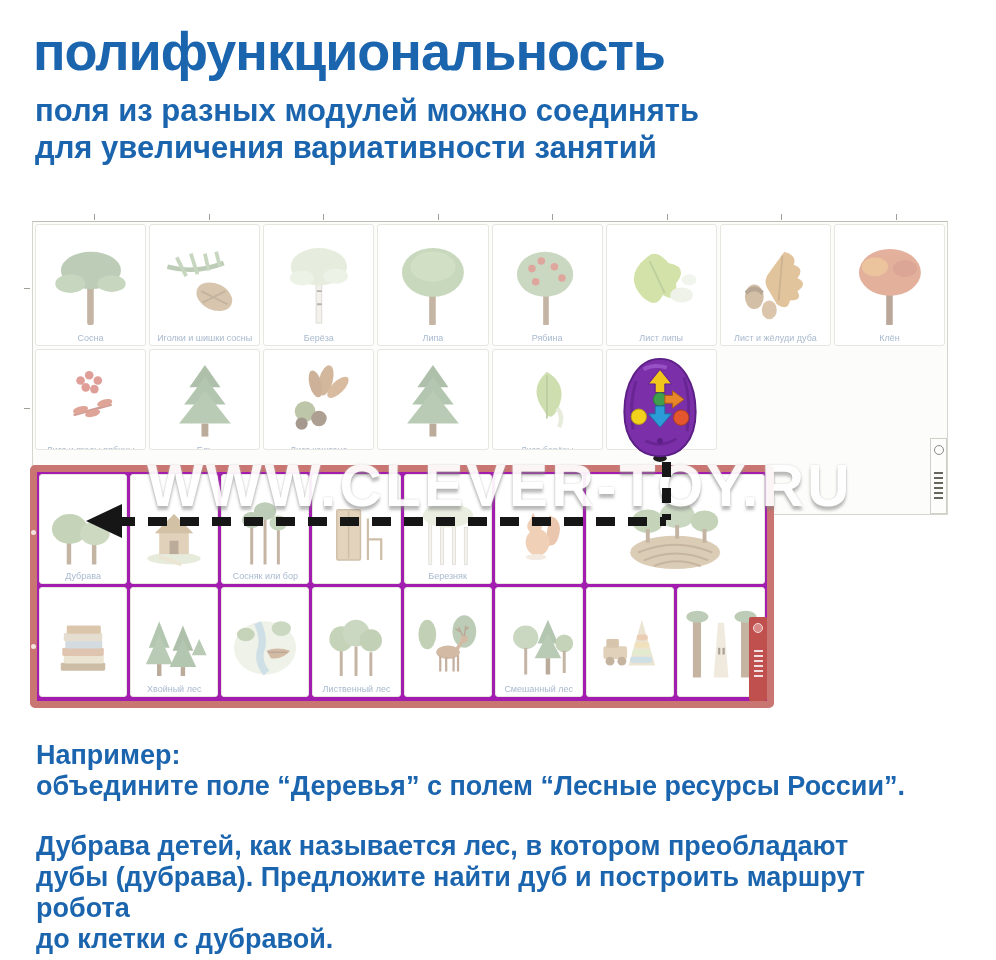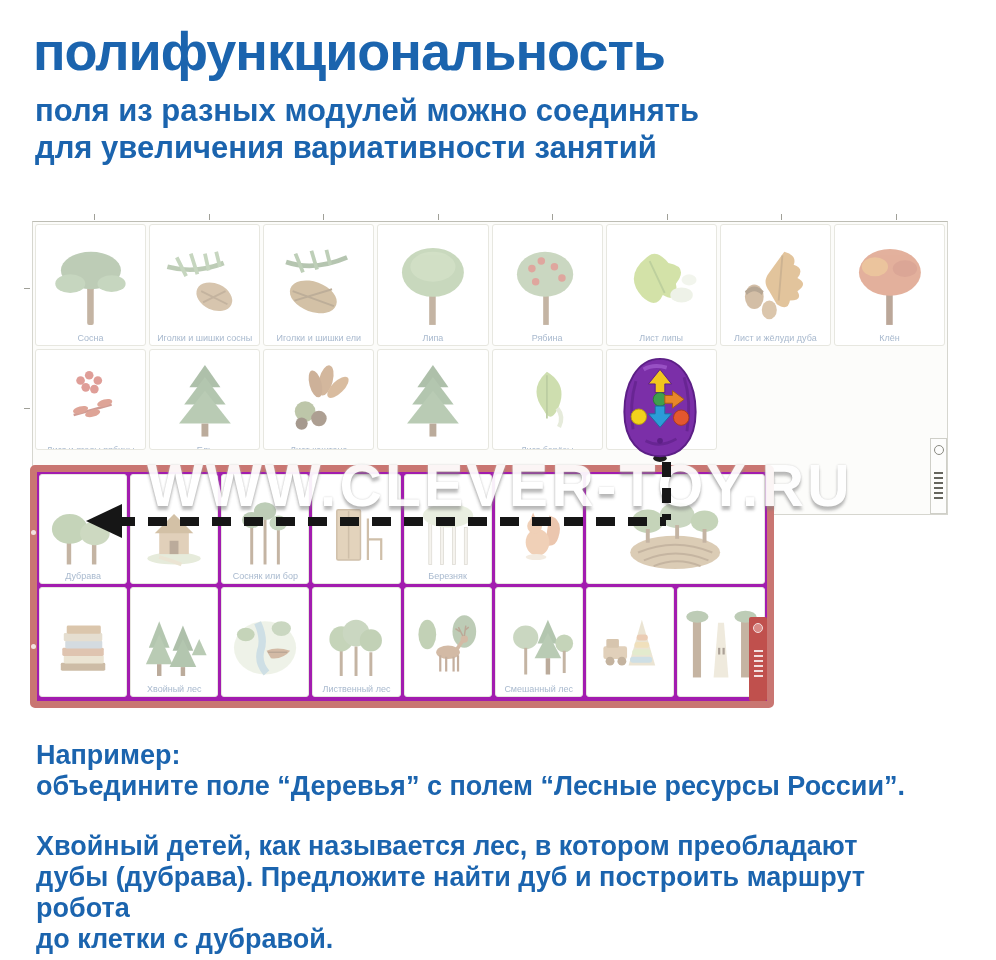--- a/index.html
+++ b/index.html
@@ -97,27 +97,28 @@
                 <path d="M20 20 L30 40 M35 16 L42 38 M50 16 L54 34 M62 14 L66 30" stroke="#8fae81" stroke-width="4"></path>
                 <ellipse cx="60" cy="62" rx="20" ry="14" transform="rotate(25 60 62)" fill="#b08d5f"></ellipse>
                 <path d="M46 56 L74 70 M48 68 L72 56" stroke="#8a6a42" stroke-width="2"></path>
               </svg>
             </div>
             <div class="card-label">Иголки и шишки сосны</div>
           </div>
           <div class="card">
             <div class="card-art">
               <svg viewBox="0 0 100 100" preserveAspectRatio="xMidYMax meet">
-                <path d="M15 25 Q45 35 80 20" stroke="#6d8c63" stroke-width="5" fill="none"></path>
-                <path d="M25 16 L33 36 M42 13 L48 33 M58 12 L62 28" stroke="#7fa073" stroke-width="4"></path>
-                <ellipse cx="44" cy="62" rx="26" ry="16" transform="rotate(20 44 62)" fill="#a8854f"></ellipse>
-                <path d="M22 56 L66 72 M24 66 L64 54" stroke="#7d5f35" stroke-width="2"></path>
-              </svg>
-            </div>
-            <div class="card-label">Иголки и шишки ели</div>
+                <rect x="47" y="45" width="6" height="45" fill="#e9e5da" stroke="#b9b4a6"></rect>
+                <path d="M48 56h5M48 70h5" stroke="#6b675c" stroke-width="2"></path>
+                <ellipse cx="50" cy="30" rx="30" ry="20" fill="#cfdcbe"></ellipse>
+                <ellipse cx="32" cy="42" rx="13" ry="8" fill="#dde6cf"></ellipse>
+                <ellipse cx="68" cy="40" rx="13" ry="8" fill="#dde6cf"></ellipse>
+              </svg>
+            </div>
+            <div class="card-label">Берёза</div>
           </div>
           <div class="card">
             <div class="card-art">
               <svg viewBox="0 0 100 100" preserveAspectRatio="xMidYMax meet">
                 <rect x="46" y="55" width="7" height="37" fill="#8b6b4a"></rect>
                 <ellipse cx="50" cy="36" rx="33" ry="26" fill="#93b37e"></ellipse>
                 <ellipse cx="50" cy="30" rx="24" ry="16" fill="#a5c18d"></ellipse>
               </svg>
             </div>
             <div class="card-label">Липа</div>
@@ -492,20 +493,20 @@
       <circle cx="45" cy="88" r="3" fill="#5c1f86"></circle>
     </svg>
   </div>
 
   <div class="notes" id="notes">
       <div class="note-para">
         <div class="note-line">Например:</div>
         <div class="note-line">объедините поле “Деревья” с полем “Лесные ресурсы России”.</div>
       </div>
       <div class="note-para">
-        <div class="note-line">Хвойный детей, как называется лес, в котором преобладают</div>
+        <div class="note-line">Дубрава детей, как называется лес, в котором преобладают</div>
         <div class="note-line">дубы (дубрава). Предложите найти дуб и построить маршрут</div>
         <div class="note-line">робота</div>
         <div class="note-line">до клетки с дубравой.</div>
       </div>
     </div>
 
 </div>
 
 </body></html>

